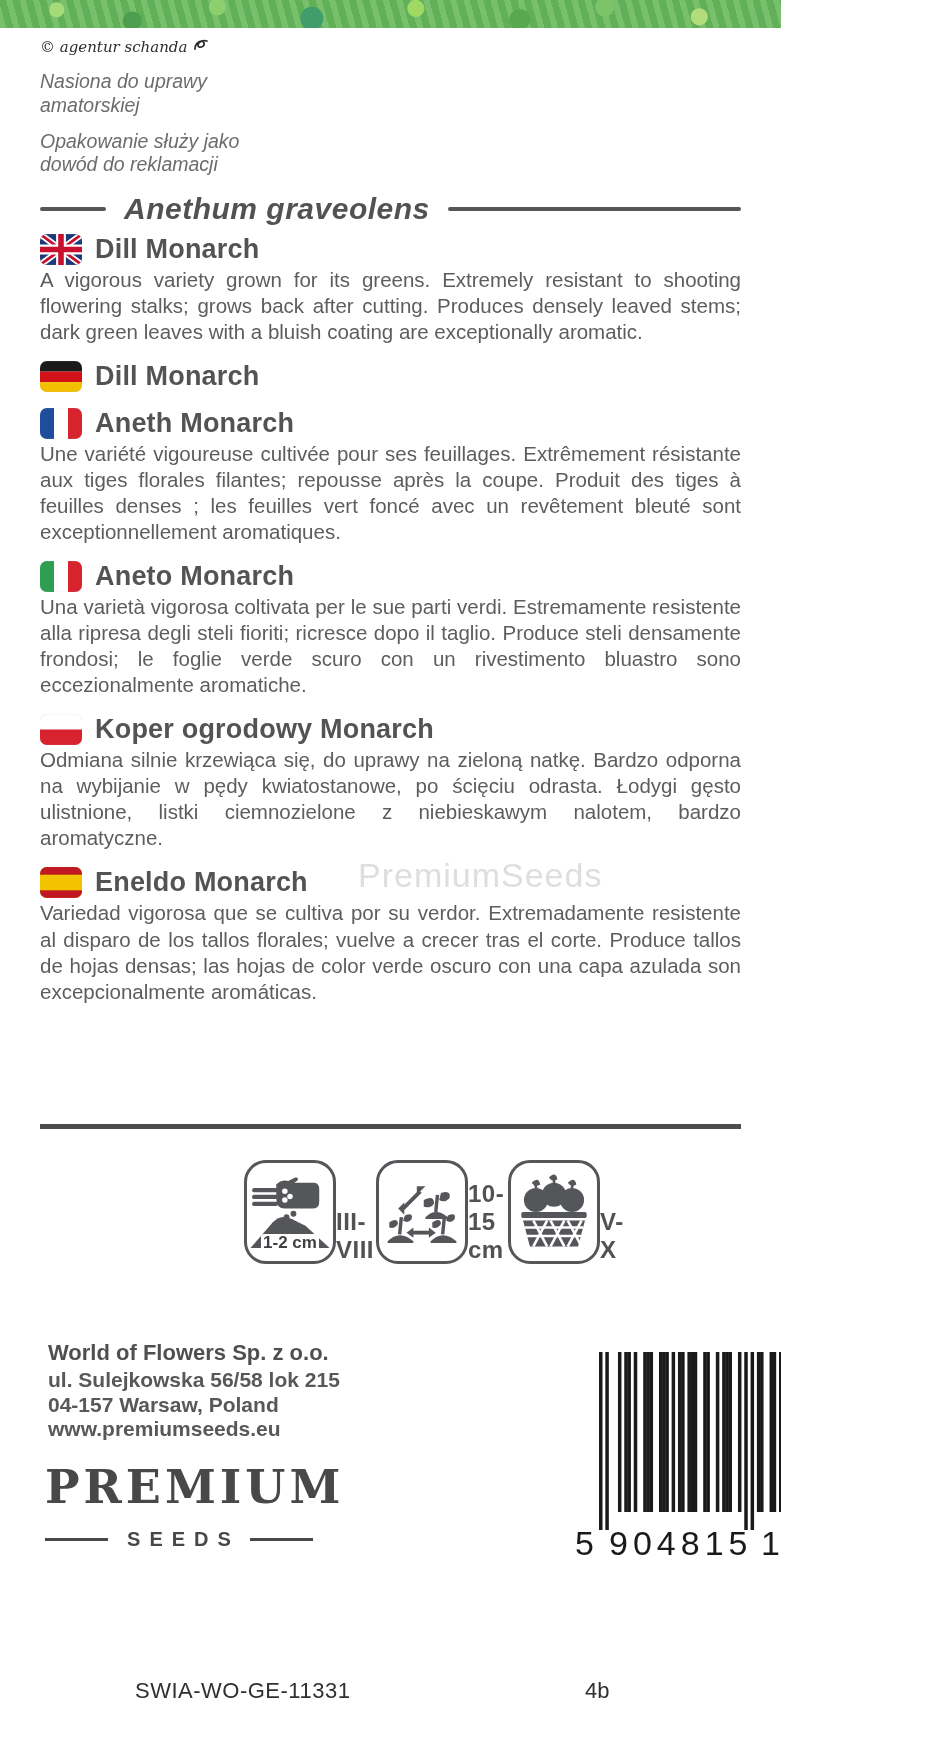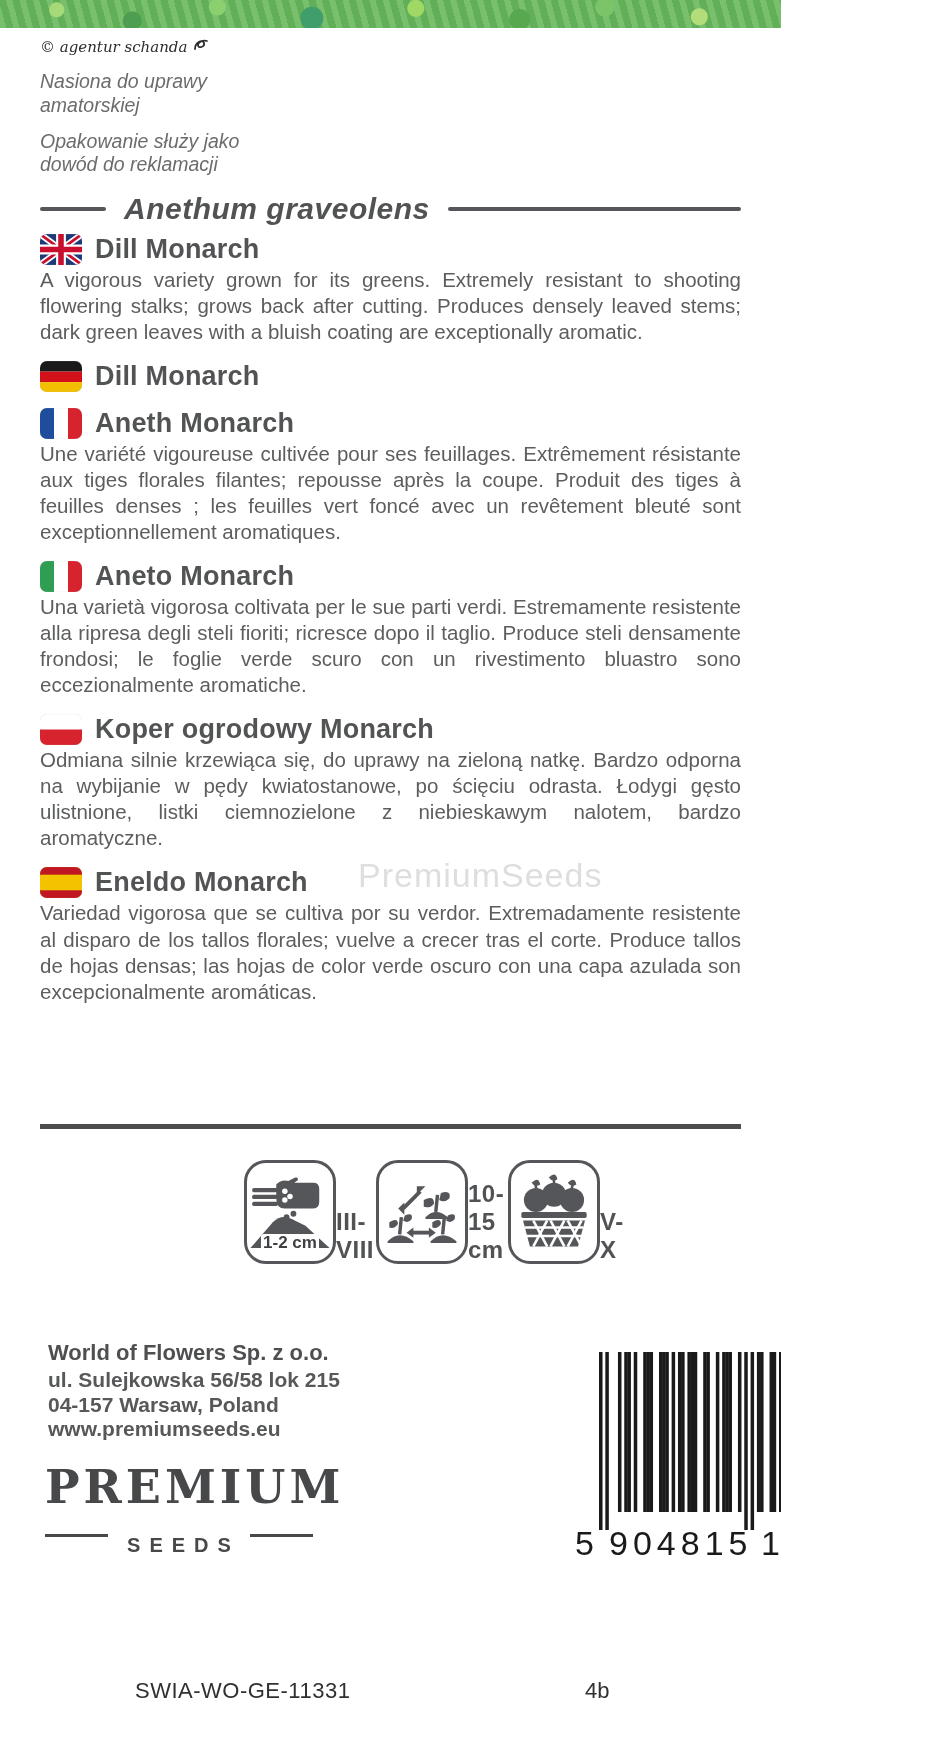--- a/index.html
+++ b/index.html
@@ -100,21 +100,21 @@
   
   .company-block{position:absolute;top:1340px;left:48px;line-height:1.18;}
   .company-name{font-size:22px;font-weight:bold;color:#4e4f51;margin-bottom:2px;}
   .company-line{font-size:21px;font-weight:bold;color:#57585a;}
   
   .brand{position:absolute;top:1464px;left:45px;width:268px;text-align:center;}
   .brand-name{
     font-family:"DejaVu Serif",serif;
     font-size:46px;font-weight:bold;color:#47484a;letter-spacing:4px;line-height:1;
   }
-  .brand-sub-row{display:flex;align-items:flex-start;gap:10px;margin-top:24px;}
+  .brand-sub-row{display:flex;align-items:center;gap:10px;margin-top:18px;}
   .brand-rule{flex:1;height:3px;background:#47484a;}
   .brand-sub{font-size:20px;font-weight:bold;color:#47484a;letter-spacing:9px;text-indent:9px;}
   
   .barcode{position:absolute;top:1352px;left:575px;width:330px;height:212px;}
   .barcode svg{position:absolute;top:0;left:0;}
   .barcode-digits{position:absolute;bottom:0;left:0;right:0;height:40px;color:#1a1a1a;}
   .bd{position:absolute;font-size:34px;letter-spacing:5px;white-space:nowrap;}
   .bd-first{left:0;top:0;letter-spacing:0;}
   .bd-left{left:34px;top:0;}
   .bd-right{left:186px;top:0;}

